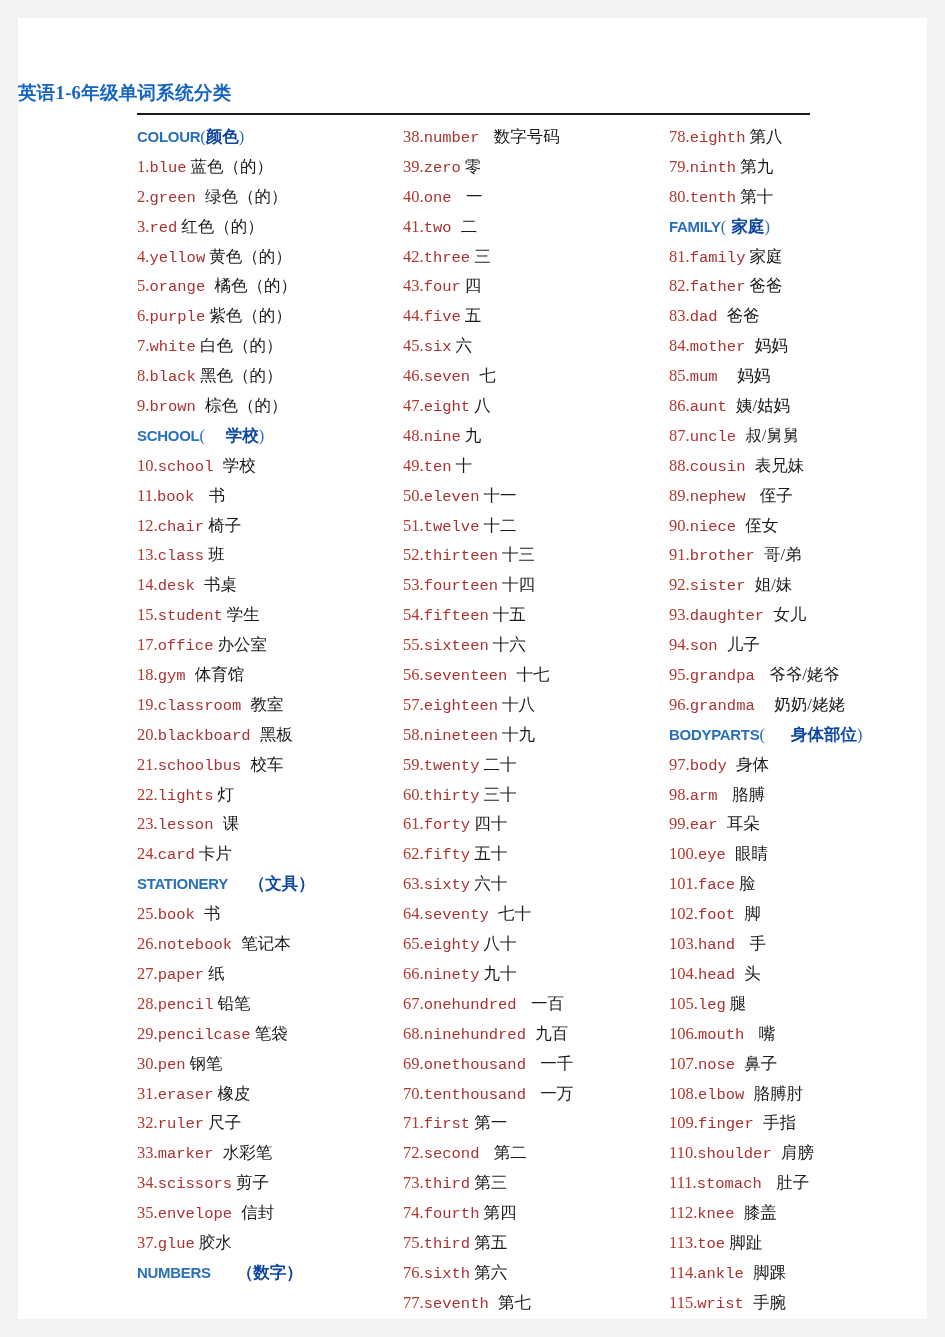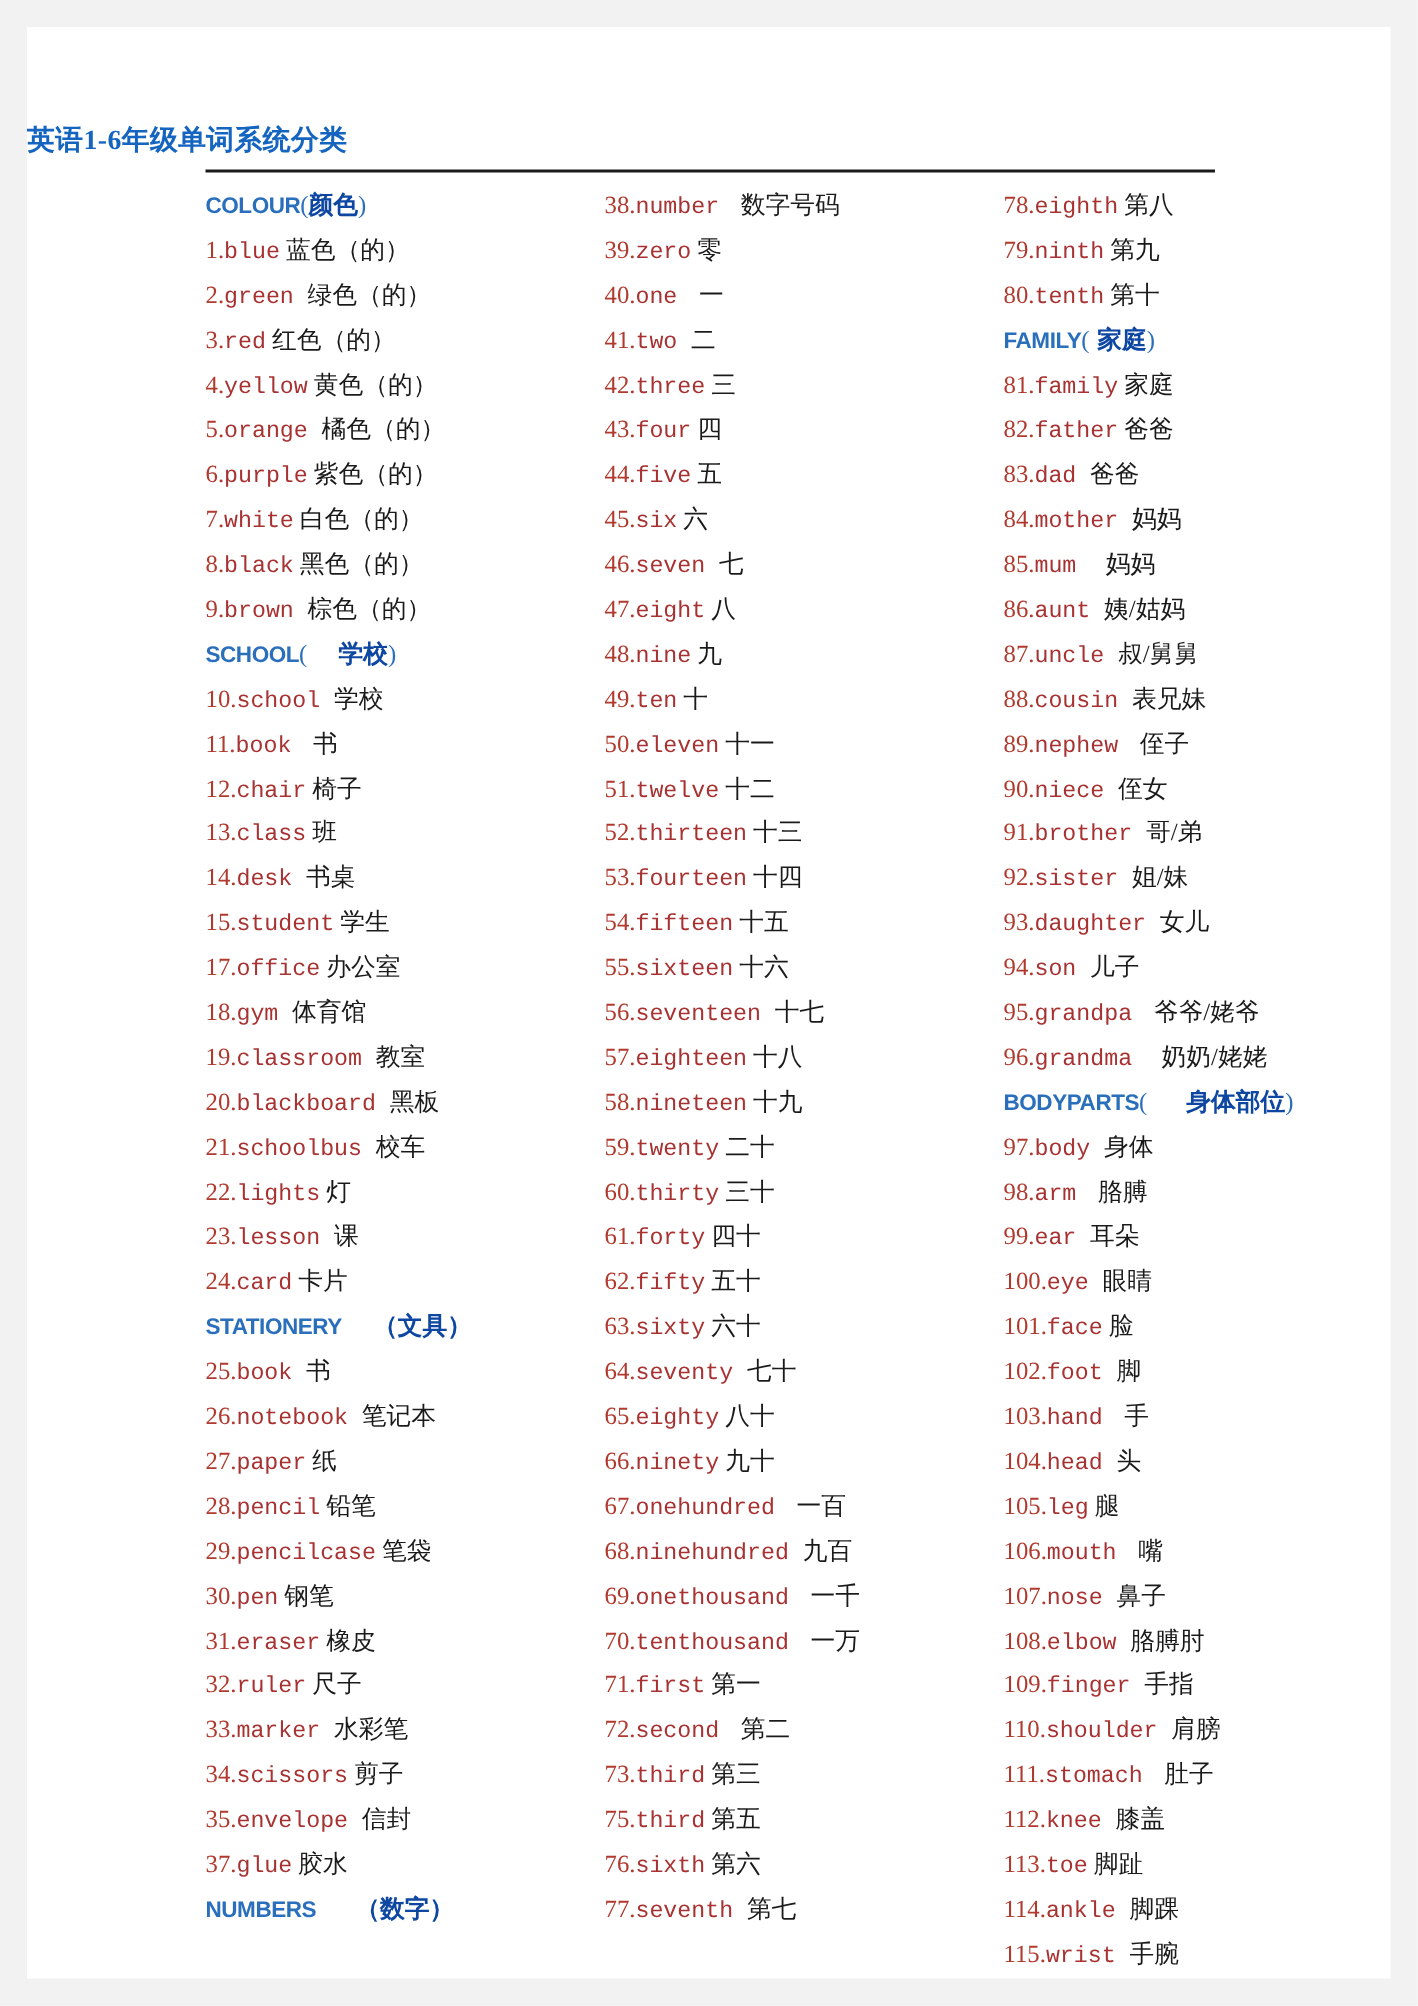--- a/index.html
+++ b/index.html
@@ -182,20 +182,21 @@
       <div class="entry"><span class="num">64.</span><span class="word">seventy</span><span style="display: inline-block; width: 9.2px;"></span><span class="cn">七十</span></div>
       <div class="entry"><span class="num">65.</span><span class="word">eighty</span><span style="display: inline-block; width: 4px;"></span><span class="cn">八十</span></div>
       <div class="entry"><span class="num">66.</span><span class="word">ninety</span><span style="display: inline-block; width: 4px;"></span><span class="cn">九十</span></div>
       <div class="entry"><span class="num">67.</span><span class="word">onehundred</span><span style="display: inline-block; width: 14.4px;"></span><span class="cn">一百</span></div>
       <div class="entry"><span class="num">68.</span><span class="word">ninehundred</span><span style="display: inline-block; width: 9.2px;"></span><span class="cn">九百</span></div>
       <div class="entry"><span class="num">69.</span><span class="word">onethousand</span><span style="display: inline-block; width: 14.4px;"></span><span class="cn">一千</span></div>
       <div class="entry"><span class="num">70.</span><span class="word">tenthousand</span><span style="display: inline-block; width: 14.4px;"></span><span class="cn">一万</span></div>
       <div class="entry"><span class="num">71.</span><span class="word">first</span><span style="display: inline-block; width: 4px;"></span><span class="cn">第一</span></div>
       <div class="entry"><span class="num">72.</span><span class="word">second</span><span style="display: inline-block; width: 14.4px;"></span><span class="cn">第二</span></div>
       <div class="entry"><span class="num">73.</span><span class="word">third</span><span style="display: inline-block; width: 4px;"></span><span class="cn">第三</span></div>
+      <div class="entry"><span class="num">74.</span><span class="word">fourth</span><span style="display: inline-block; width: 4px;"></span><span class="cn">第四</span></div>
       <div class="entry"><span class="num">75.</span><span class="word">third</span><span style="display: inline-block; width: 4px;"></span><span class="cn">第五</span></div>
       <div class="entry"><span class="num">76.</span><span class="word">sixth</span><span style="display: inline-block; width: 4px;"></span><span class="cn">第六</span></div>
       <div class="entry"><span class="num">77.</span><span class="word">seventh</span><span style="display: inline-block; width: 9.2px;"></span><span class="cn">第七</span></div>
     </div>
   <div class="column" id="col-3">
       <div class="entry"><span class="num">78.</span><span class="word">eighth</span><span style="display: inline-block; width: 4px;"></span><span class="cn">第八</span></div>
       <div class="entry"><span class="num">79.</span><span class="word">ninth</span><span style="display: inline-block; width: 4px;"></span><span class="cn">第九</span></div>
       <div class="entry"><span class="num">80.</span><span class="word">tenth</span><span style="display: inline-block; width: 4px;"></span><span class="cn">第十</span></div>
       <div class="header-entry"><span class="hdr-latin">FAMILY</span><span class="hdr-paren">(</span><span style="display: inline-block; width: 5.2px;"></span><span class="hdr-cn">家庭</span><span class="hdr-paren">)</span></div>
       <div class="entry"><span class="num">81.</span><span class="word">family</span><span style="display: inline-block; width: 4px;"></span><span class="cn">家庭</span></div>

